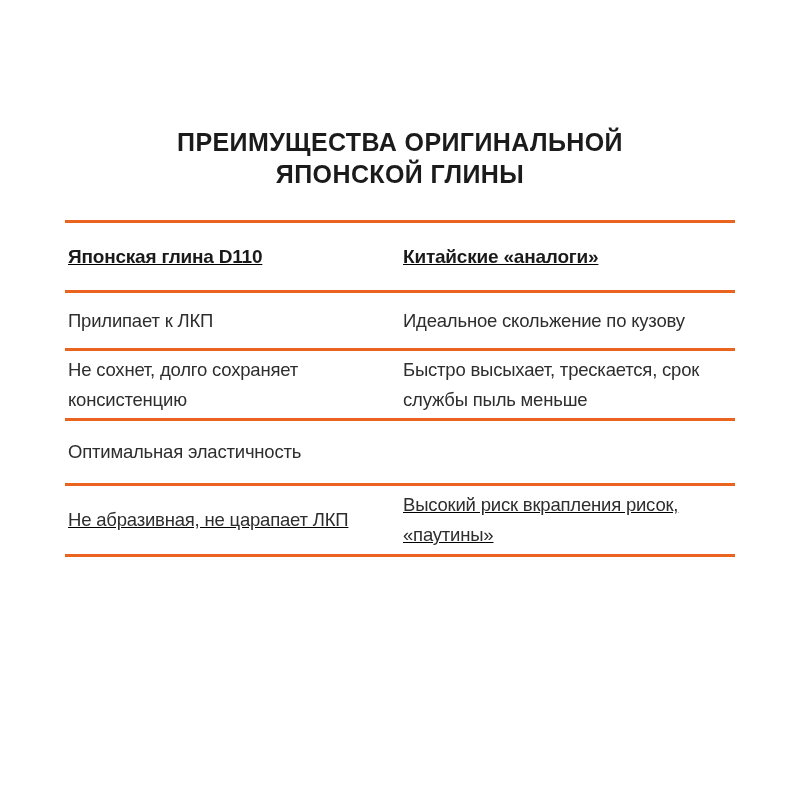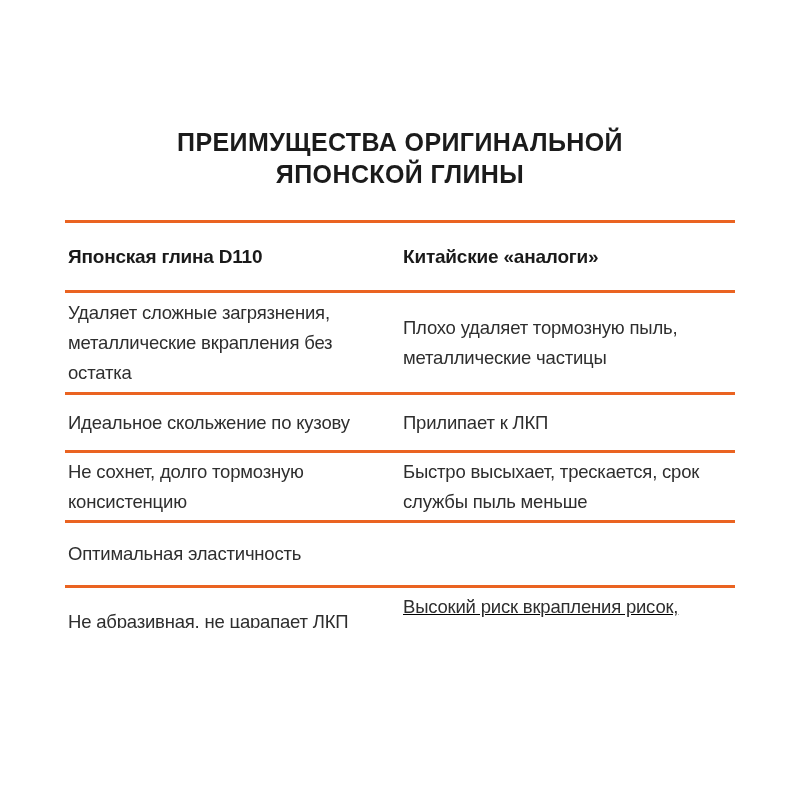--- a/index.html
+++ b/index.html
@@ -44,21 +44,21 @@
   .row:last-child { border-bottom: 3px solid #EA6321; text-decoration: underline; }
   .cell {
     display: flex;
     align-items: center;
     font-size: 18.5px;
     line-height: 30px;
     letter-spacing: -0.2px;
     color: #2e2e2e;
     padding-right: 18px;
   }
-  .header-row { min-height: 70px; }
+  .header-row { min-height: 70px; text-decoration: underline; }
   .header-row .cell {
     font-weight: bold;
     font-size: 19px;
     color: #1a1a1a;
   }
   .row-1 { min-height: 102px; }
   .row-2 { min-height: 58px; }
   .row-3 { min-height: 70px; }
   .row-4 { min-height: 65px; }
   .row-5 { min-height: 74px; }
@@ -73,32 +73,28 @@
     <span>ЯПОНСКОЙ ГЛИНЫ</span>
   </h1>
 
   <div class="table">
 
     <div class="row header-row">
       <div class="cell">Японская глина D110</div>
       <div class="cell">Китайские «аналоги»</div>
     </div>
 
-    <div class="row row-1">
-      <div class="cell">Удаляет сложные загрязнения, металлические вкрапления без остатка</div>
-      <div class="cell">Плохо удаляет тормозную пыль, металлические частицы</div>
-    </div>
 
     <div class="row row-2">
+      <div class="cell">Прилипает к ЛКП</div>
       <div class="cell">Идеальное скольжение по кузову</div>
-      <div class="cell">Прилипает к ЛКП</div>
     </div>
 
     <div class="row row-3">
-      <div class="cell">Не сохнет, долго тормозную консистенцию</div>
+      <div class="cell">Не сохнет, долго сохраняет консистенцию</div>
       <div class="cell">Быстро высыхает, трескается, срок службы пыль меньше</div>
     </div>
 
     <div class="row row-4">
       <div class="cell">Оптимальная эластичность</div>
     </div>
 
     <div class="row row-5">
       <div class="cell">Не абразивная, не царапает ЛКП</div>
       <div class="cell">Высокий риск вкрапления рисок, «паутины»</div>

